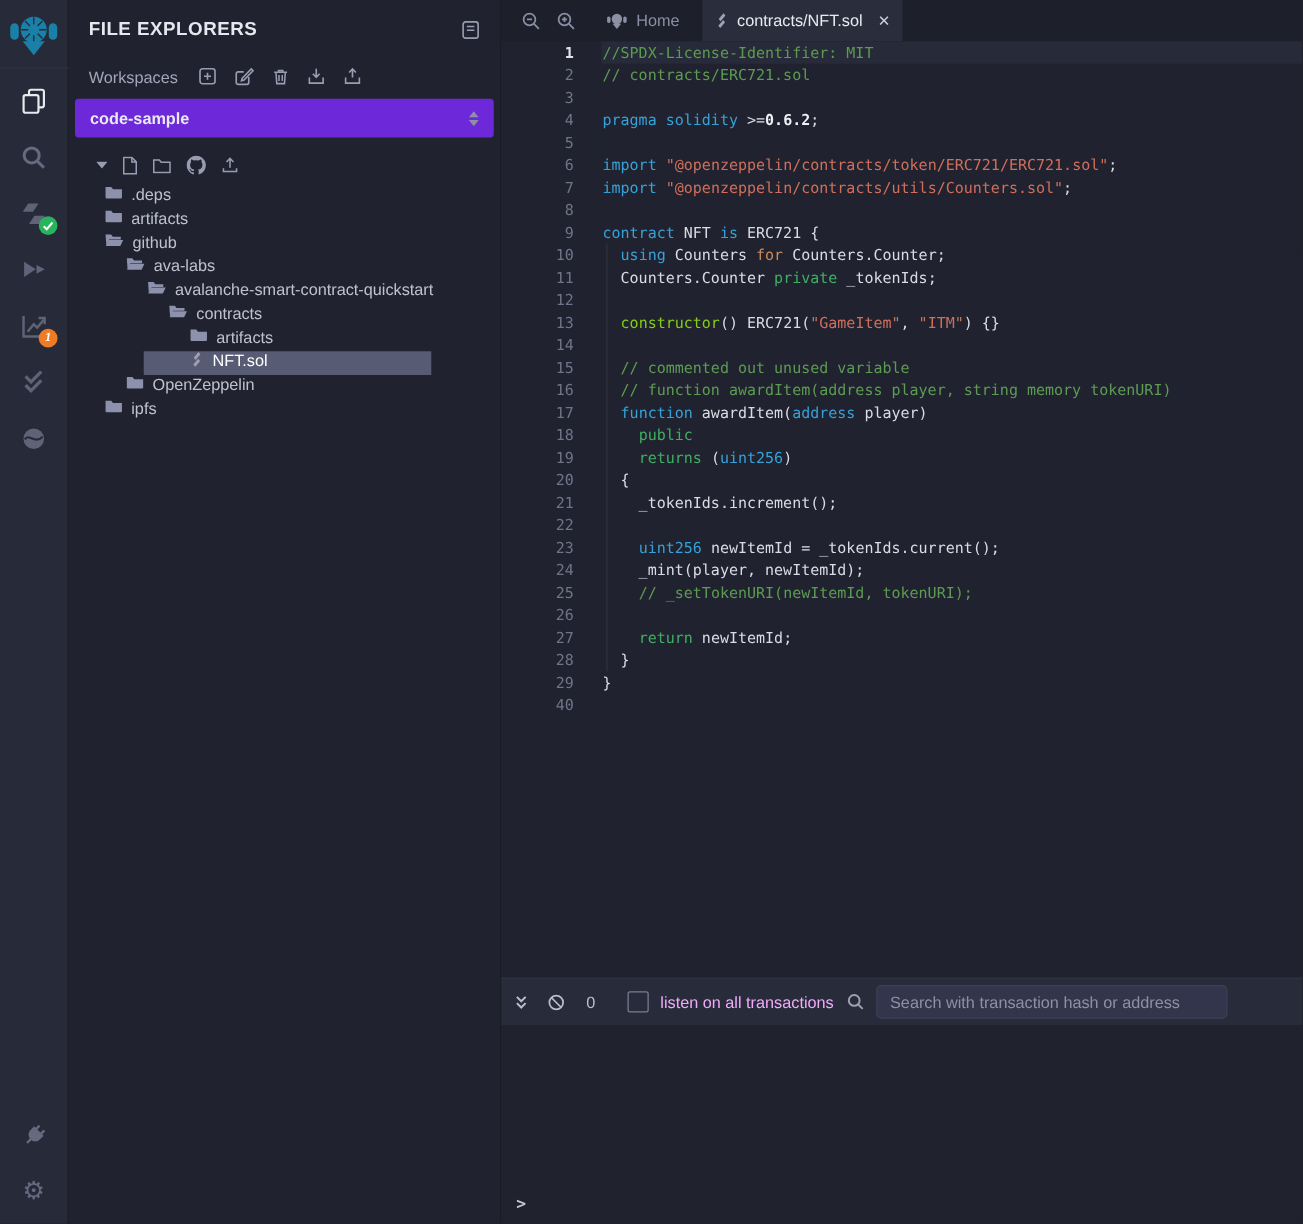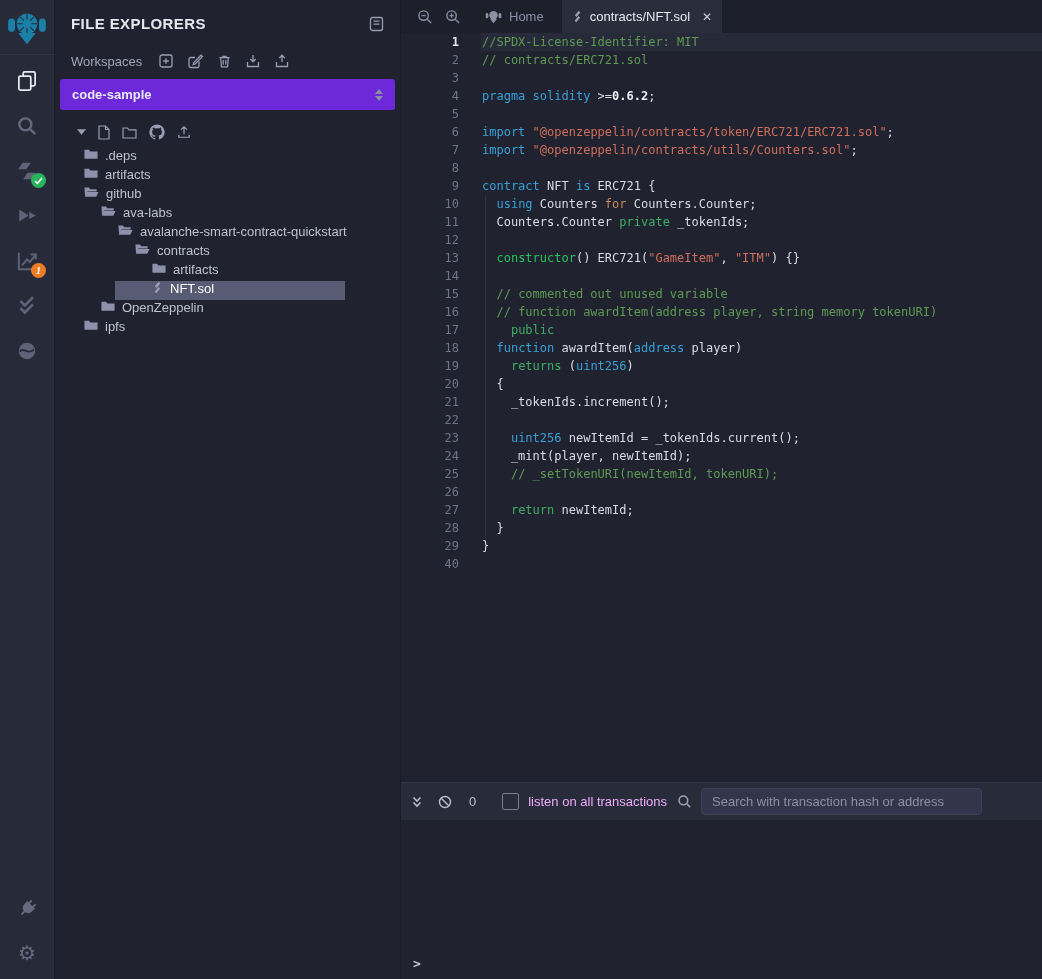--- a/index.html
+++ b/index.html
@@ -48,21 +48,21 @@
   .ln.act{color:#e2e4ec;font-weight:bold;}
   .code{flex:1;position:relative;font-family:"DejaVu Sans Mono",monospace;font-size:12px;line-height:18px;min-width:0;}
   .cl{height:18px;white-space:pre;padding-left:1px;}
   .cl.act{background:#272a38;}
   .indent-guide{position:absolute;left:4px;top:162px;height:342px;width:1px;background:#2f3242;}
   .tok-k{color:#36a1d8;}
   .tok-c{color:#5d9b52;}
   .tok-s{color:#d06e5b;}
   .tok-g{color:#3fae63;}
   .tok-o{color:#cb8956;}
-  .tok-m{color:#22c55e;}
+  .tok-m{color:#84cc16;}
   .tok-p{color:#dadbe4;}
   .tok-b{color:#eef0f5;font-weight:bold;}
 
   
   .terminal{height:197px;flex:none;display:flex;flex-direction:column;}
   .term-bar{height:38px;flex:none;background:#282b3a;border-top:1px solid #34374a;display:flex;align-items:center;box-sizing:border-box;}
   .term-count{font-size:13px;color:#bcbfcc;margin-left:17px;}
   .checkbox{width:15px;height:15px;border:1px solid #7a7d93;border-radius:2px;margin-left:26px;flex:none;cursor:pointer;}
   .term-label{font-size:13px;color:#f0abfc;margin-left:9px;}
   .term-search-icon{margin-left:auto;display:flex;}
@@ -415,22 +415,22 @@
           <div class="cl"><span class="tok-k">import</span><span class="tok-p"> </span><span class="tok-s">"@openzeppelin/contracts/utils/Counters.sol"</span><span class="tok-p">;</span></div>
           <div class="cl"></div>
           <div class="cl"><span class="tok-k">contract</span><span class="tok-p"> NFT </span><span class="tok-k">is</span><span class="tok-p"> ERC721 {</span></div>
           <div class="cl"><span class="tok-p">  </span><span class="tok-k">using</span><span class="tok-p"> Counters </span><span class="tok-o">for</span><span class="tok-p"> Counters.Counter;</span></div>
           <div class="cl"><span class="tok-p">  Counters.Counter </span><span class="tok-g">private</span><span class="tok-p"> _tokenIds;</span></div>
           <div class="cl"></div>
           <div class="cl"><span class="tok-p">  </span><span class="tok-m">constructor</span><span class="tok-p">() ERC721(</span><span class="tok-s">"GameItem"</span><span class="tok-p">, </span><span class="tok-s">"ITM"</span><span class="tok-p">) {}</span></div>
           <div class="cl"></div>
           <div class="cl"><span class="tok-p">  </span><span class="tok-c">// commented out unused variable</span></div>
           <div class="cl"><span class="tok-p">  </span><span class="tok-c">// function awardItem(address player, string memory tokenURI)</span></div>
+          <div class="cl"><span class="tok-p">  </span><span class="tok-k">function</span><span class="tok-p"> awardItem(</span><span class="tok-k">address</span><span class="tok-p"> player)</span></div>
           <div class="cl"><span class="tok-p">    </span><span class="tok-g">public</span></div>
-          <div class="cl"><span class="tok-p">  </span><span class="tok-k">function</span><span class="tok-p"> awardItem(</span><span class="tok-k">address</span><span class="tok-p"> player)</span></div>
           <div class="cl"><span class="tok-p">    </span><span class="tok-g">returns</span><span class="tok-p"> (</span><span class="tok-k">uint256</span><span class="tok-p">)</span></div>
           <div class="cl"><span class="tok-p">  {</span></div>
           <div class="cl"><span class="tok-p">    _tokenIds.increment();</span></div>
           <div class="cl"></div>
           <div class="cl"><span class="tok-p">    </span><span class="tok-k">uint256</span><span class="tok-p"> newItemId = _tokenIds.current();</span></div>
           <div class="cl"><span class="tok-p">    _mint(player, newItemId);</span></div>
           <div class="cl"><span class="tok-p">    </span><span class="tok-c">// _setTokenURI(newItemId, tokenURI);</span></div>
           <div class="cl"></div>
           <div class="cl"><span class="tok-p">    </span><span class="tok-g">return</span><span class="tok-p"> newItemId;</span></div>
           <div class="cl"><span class="tok-p">  }</span></div>

